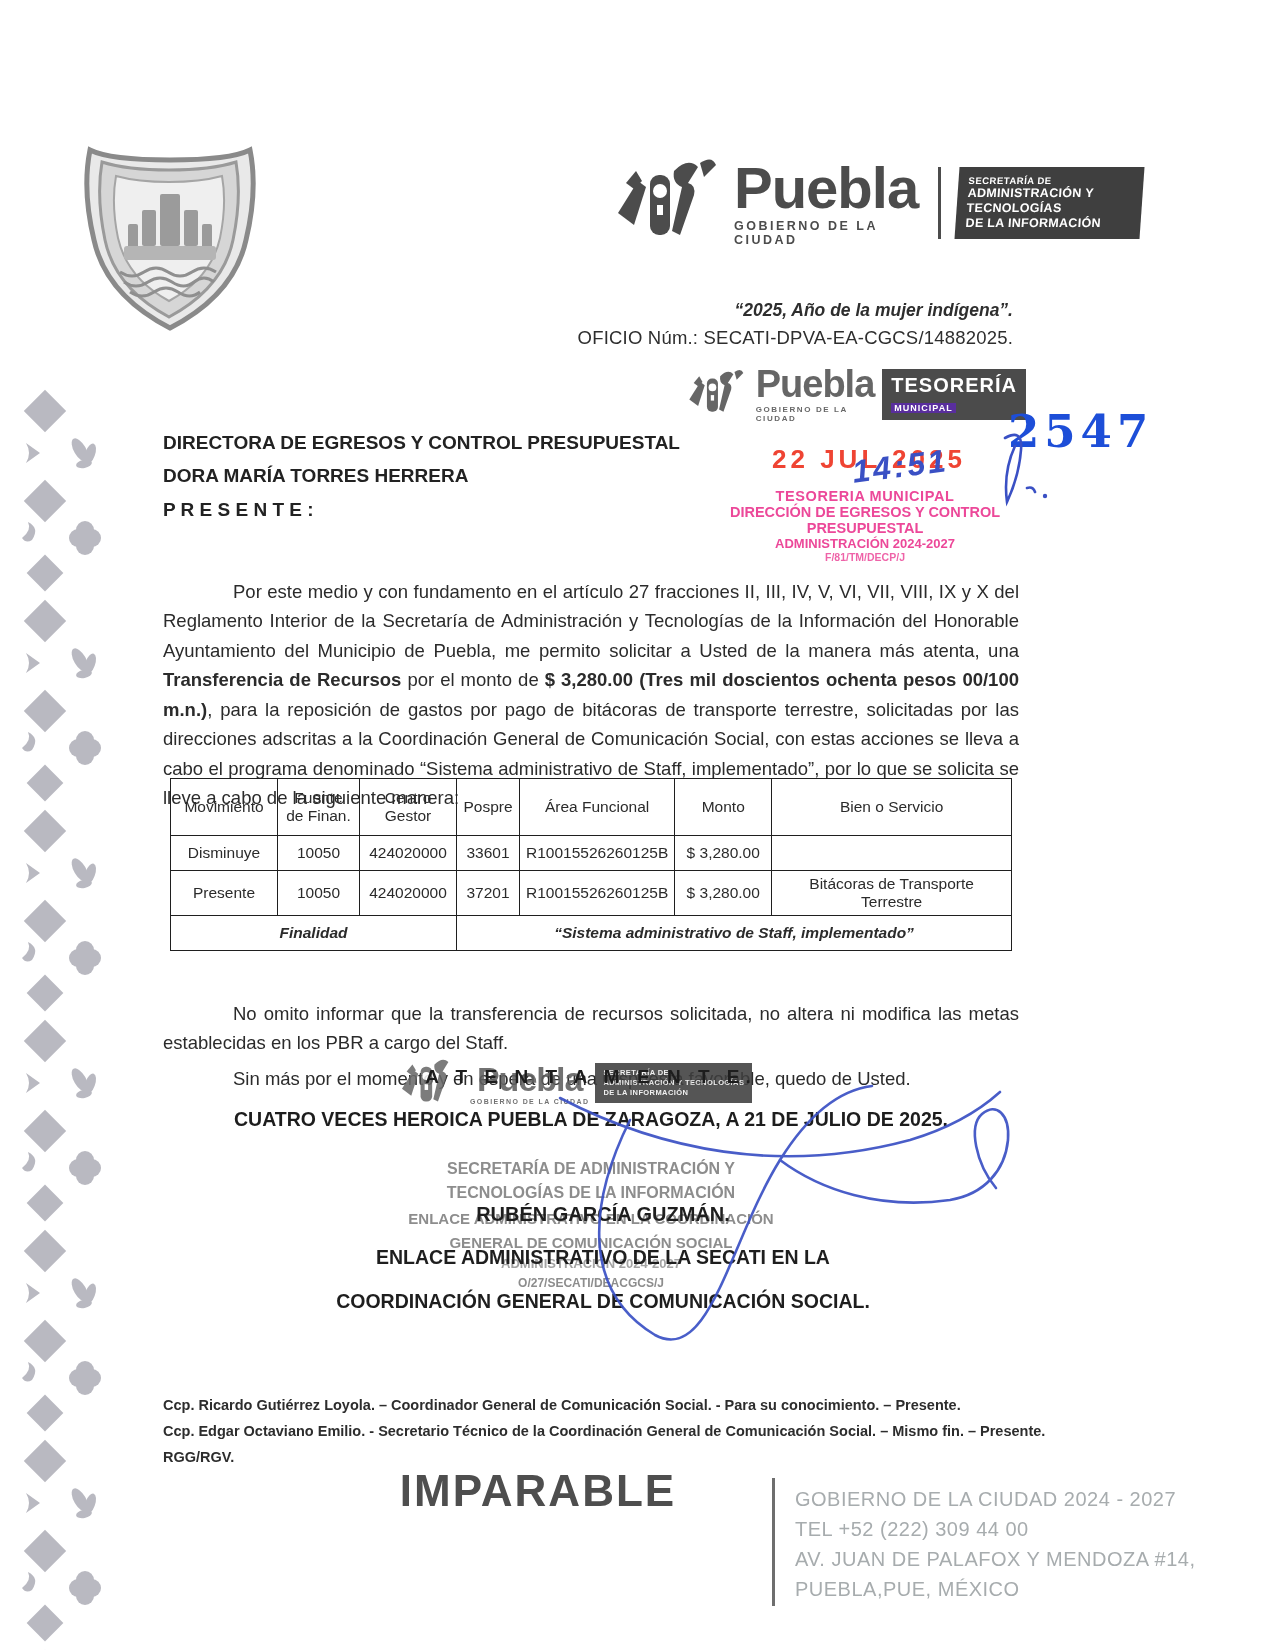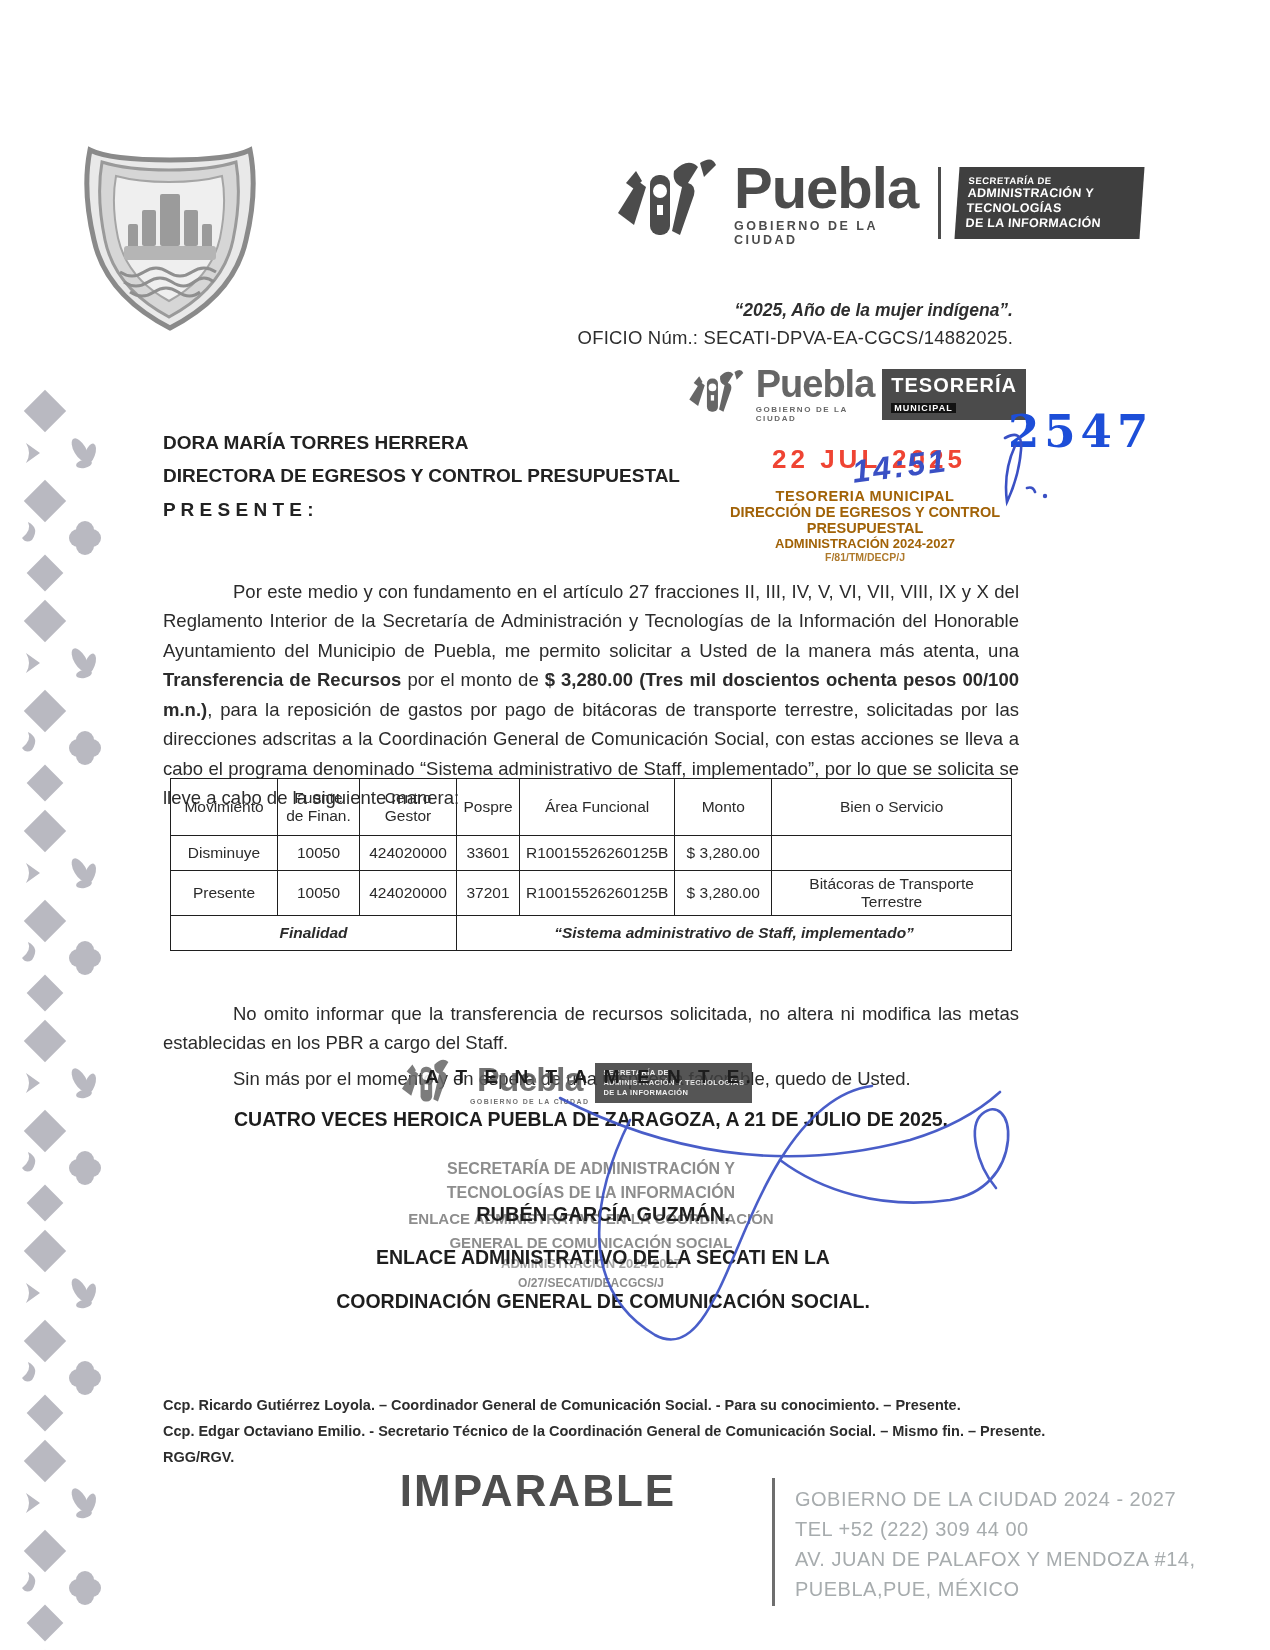--- a/index.html
+++ b/index.html
@@ -21,25 +21,25 @@
   
   .legend-block{right:257px;top:300px;width:560px;text-align:right;}
   .legend{font-style:italic;font-weight:700;font-size:17.5px;}
   .oficio{font-size:18.5px;font-weight:500;margin-top:6px;letter-spacing:.2px;}
   
   .tstamp{left:686px;top:362px;width:340px;display:flex;align-items:center;gap:8px;opacity:.92;}
   .tstamp .wordmark{font-size:38px;}
   .tstamp .tagline{font-size:8px;letter-spacing:1.6px;}
   .tbadge{background:#3c3c3c;color:#fff;padding:5px 9px;}
   .tbadge .t1{font-size:20px;font-weight:800;letter-spacing:1px;}
-  .tbadge .t2{font-size:9px;font-weight:700;background:#000000;display:inline-block;padding:0 3px;letter-spacing:1px;}
+  .tbadge .t2{font-size:9px;font-weight:700;background:#4c1d95;display:inline-block;padding:0 3px;letter-spacing:1px;}
   .folio{left:1008px;top:405px;font-family:"DejaVu Serif",serif;font-weight:700;font-size:45px;color:#1d4ed8;letter-spacing:5px;}
   .datestamp{left:772px;top:444px;font-size:26px;font-weight:700;color:#ef4433;letter-spacing:4px;}
   .handtime{left:852px;top:448px;color:#3a50c4;font-style:italic;font-size:32px;font-weight:600;transform:rotate(-7deg);letter-spacing:3px;}
-  .office-block{left:690px;top:488px;width:350px;text-align:center;color:#a16207;font-weight:600;}
+  .office-block{left:690px;top:488px;width:350px;text-align:center;color:#ec4899;font-weight:600;}
   .office-block .o1{font-size:14.5px;letter-spacing:.6px;}
   .office-block .o2{font-size:14.5px;}
   .office-block .o3{font-size:14.5px;}
   .office-block .o4{font-size:13px;}
   .office-block .o5{font-size:10.5px;opacity:.85;}
   
   .addressee{left:163px;top:426px;font-weight:700;font-size:19px;line-height:33px;color:#222;}
   .addressee .salute{margin-top:1px;}
   
   .para{left:163px;width:856px;font-size:18.5px;line-height:29.5px;text-align:justify;color:#2b2b2b;}
@@ -193,22 +193,22 @@
 
   <div class="abs office-block">
     <div class="o1">TESORERIA MUNICIPAL</div>
     <div class="o2">DIRECCIÓN DE EGRESOS Y CONTROL</div>
     <div class="o3">PRESUPUESTAL</div>
     <div class="o4">ADMINISTRACIÓN 2024-2027</div>
     <div class="o5">F/81/TM/DECP/J</div>
   </div>
 
   <div class="abs addressee">
+    <div>DIRECTORA DE EGRESOS Y CONTROL PRESUPUESTAL</div>
     <div>DORA MARÍA TORRES HERRERA</div>
-    <div>DIRECTORA DE EGRESOS Y CONTROL PRESUPUESTAL</div>
     <div class="salute">P R E S E N T E :</div>
   </div>
 
   <p class="abs para indent p1"><span>Por este medio y con fundamento en el artículo 27 fracciones II, III, IV, V, VI, VII, VIII, IX y X del Reglamento Interior de la Secretaría de Administración y Tecnologías de la Información del Honorable Ayuntamiento del Municipio de Puebla, me permito solicitar a Usted de la manera más atenta, una </span><span class="bold">Transferencia de Recursos</span><span> por el monto de </span><span class="bold">$ 3,280.00 (Tres mil doscientos ochenta pesos 00/100 m.n.)</span><span>, para la reposición de gastos por pago de bitácoras de transporte terrestre, solicitadas por las direcciones adscritas a la Coordinación General de Comunicación Social, con estas acciones se lleva a cabo el programa denominado “Sistema administrativo de Staff, implementado”, por lo que se solicita se lleve a cabo de la siguiente manera:</span></p>
 
   <table class="abs mtable">
     <colgroup>
       <col style="width:107px">
         <col style="width:82px">
         <col style="width:97px">

